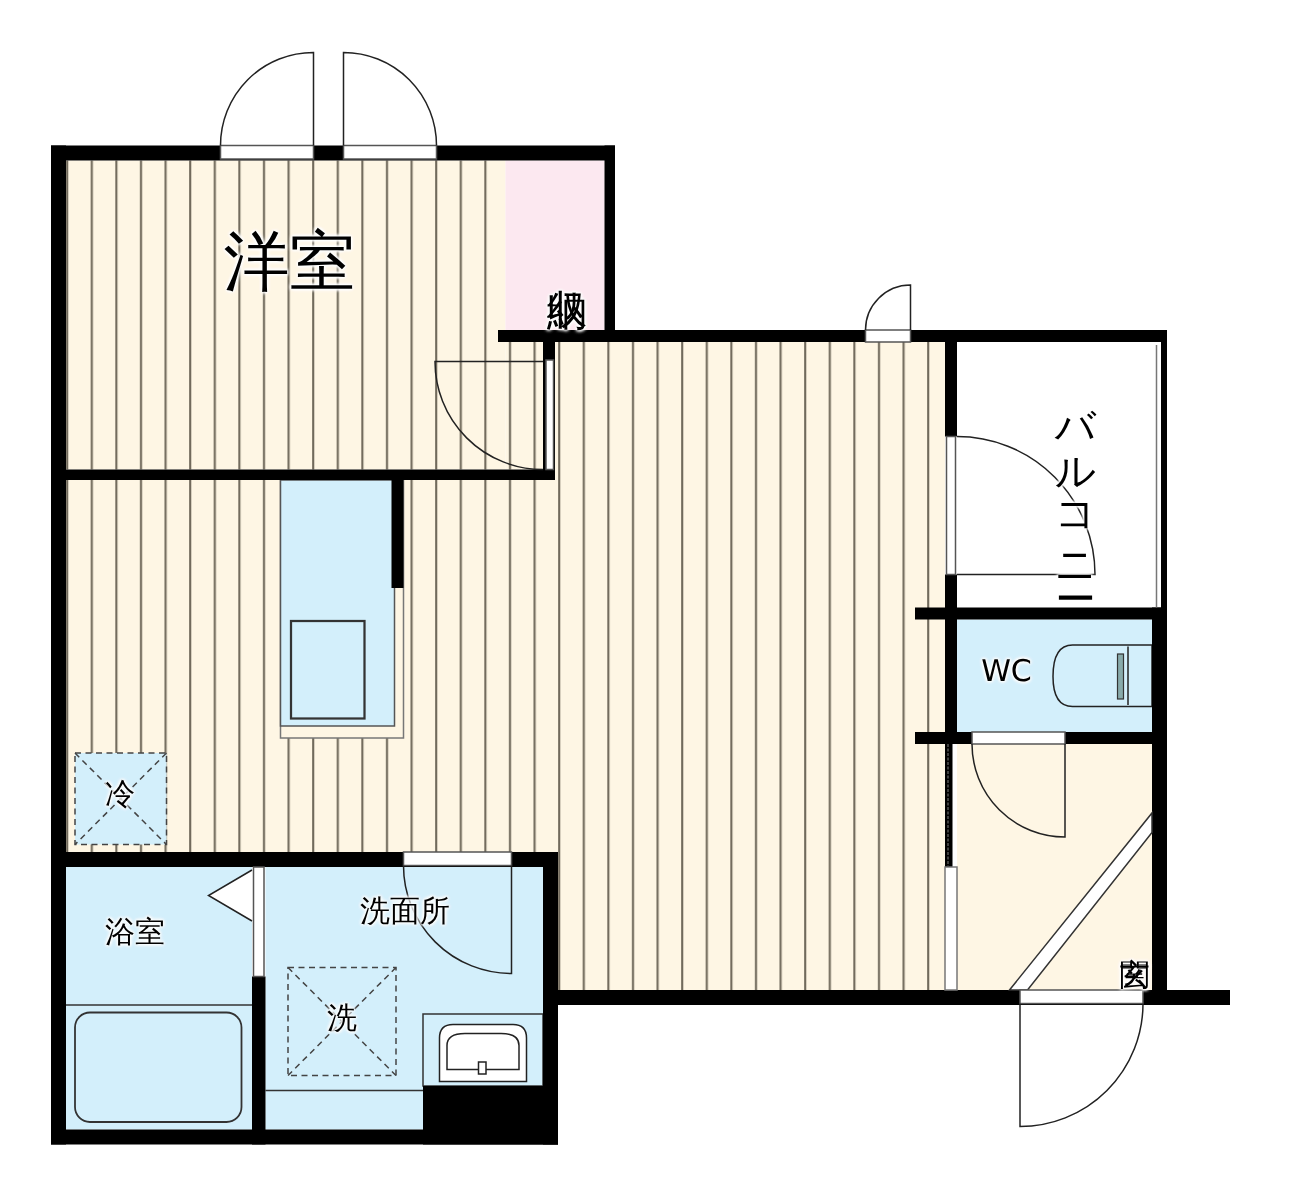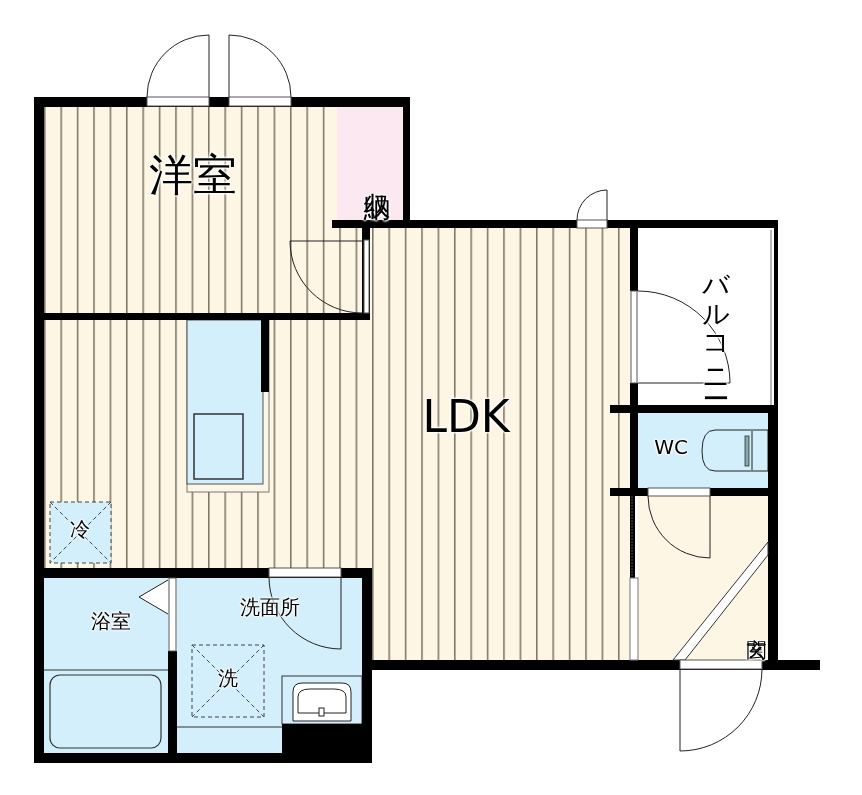--- a/index.html
+++ b/index.html
@@ -155,29 +155,28 @@
   </svg>
 
   
   <div class="lbl big" style="left:126px; top:152px; width:134px;">
     <div>洋室</div>
   </div>
 
   <div class="lbl mid vert" style="left:351px; top:133px; width:40px; height:80px;">収納</div>
 
   <div class="lbl big" style="left:376px; top:394px; width:180px;">
-    <div>LDK</div>
   </div>
 
   <div class="lbl mid vert" style="left:684px; top:250px; width:46px; height:140px;">バルコニー</div>
 
   <div class="lbl sm" style="left:643px; top:437px; width:56px;">WC</div>
 
   <div class="lbl sm vert" style="left:733px; top:595px; width:34px; height:60px;">玄関</div>
 
-  <div class="lbl sm" style="left:66px; top:611px; width:90px;text-align:center;">浴室</div>
+  <div class="lbl sm" style="left:45px; top:611px; width:90px;text-align:center;">浴室</div>
 
   <div class="lbl sm" style="left:210px; top:597px; width:120px;">洗面所</div>
 
   <div class="lbl sm" style="left:60px; top:519px; width:40px;">冷</div>
 
   <div class="lbl sm" style="left:208px; top:668px; width:40px;">洗</div>
 </div>
 
 </body></html>

